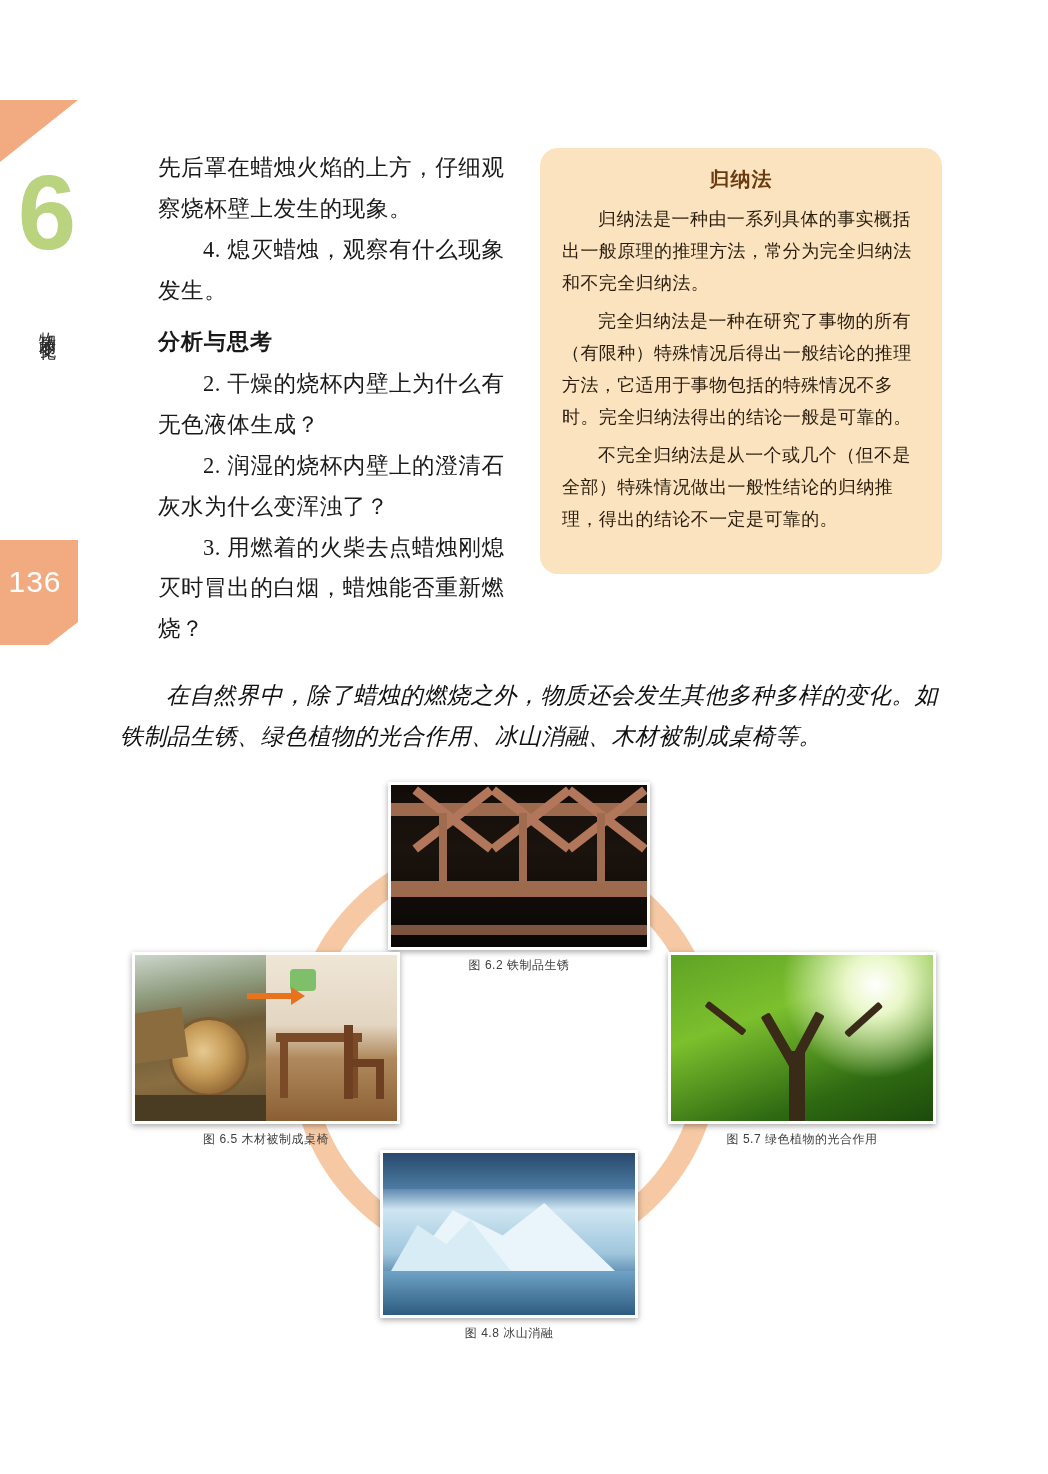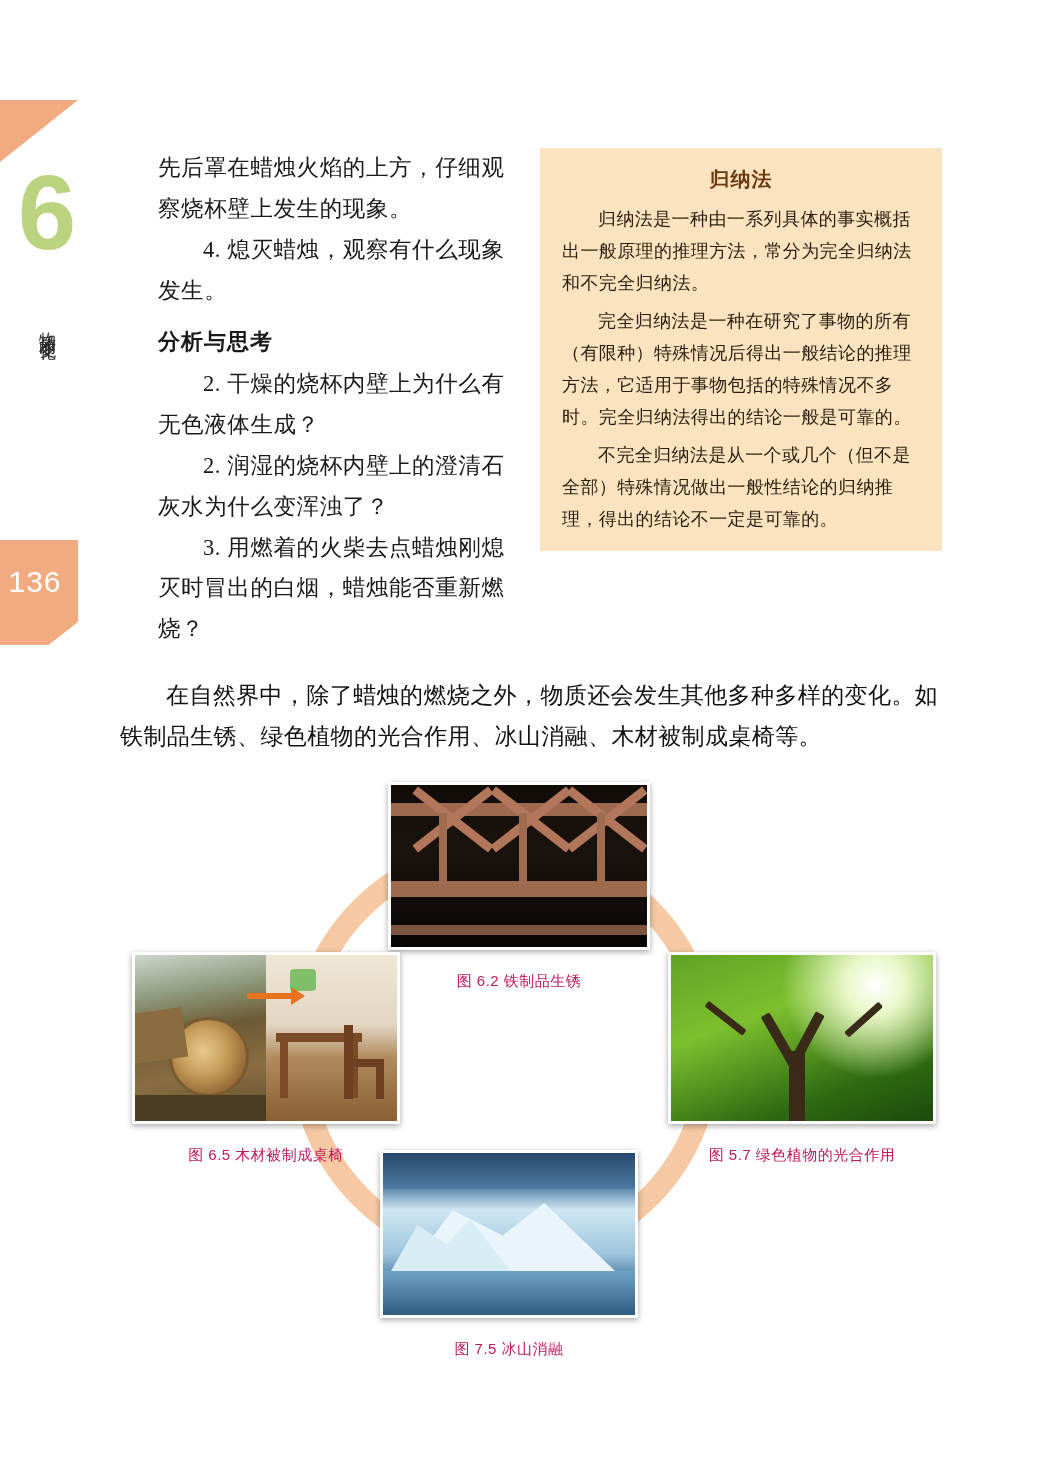--- a/index.html
+++ b/index.html
@@ -104,23 +104,23 @@
     letter-spacing: 1px;
   }
 
   
   .side-box {
     position: absolute;
     left: 540px;
     top: 148px;
     width: 402px;
     background: #fbe3c0;
-    border-radius: 0;
+    border-radius: 18px;
     box-sizing: border-box;
-    padding: 14px 22px 10px 22px;
+    padding: 14px 22px 33px 22px;
   }
   .side-box-title {
     text-align: center;
     font-family: "Liberation Sans", sans-serif;
     font-weight: 700;
     font-size: 20px;
     color: #6a3a10;
     margin: 4px 0 10px 0;
     letter-spacing: 1px;
   }
@@ -137,20 +137,21 @@
   
   .body-para {
     position: absolute;
     left: 120px;
     top: 676px;
     width: 828px;
     font-size: 23px;
     line-height: 1.78;
     color: #111111;
     letter-spacing: 0.4px;
+    font-style: italic;
   }
   .body-para p { margin: 0; text-indent: 2em; }
 
   
   .figures {
     position: absolute;
     left: 110px;
     top: 760px;
     width: 840px;
     height: 600px;
@@ -170,24 +171,24 @@
   }
   .fig .photo {
     border: 3px solid #ffffff;
     box-shadow: 0 2px 6px rgba(0,0,0,0.35);
     box-sizing: border-box;
     overflow: hidden;
     position: relative;
   }
   .fig .cap {
     font-family: "Liberation Sans", sans-serif;
-    font-size: 15px;
-    color: #be185d;
+    font-size: 12px;
+    color: #404040;
     text-align: center;
-    margin-top: 22px;
+    margin-top: 7px;
     letter-spacing: 0.5px;
     white-space: nowrap;
   }
 
   
   #fig-62 { left: 278px; top: 22px; }
   #fig-62 .photo { width: 262px; height: 168px;
     background:
       linear-gradient(180deg, #120c09 0%, #1b130d 40%, #080605 100%);
   }
@@ -331,21 +332,21 @@
     <div class="cap">图 5.7   绿色植物的光合作用</div>
   </div>
 
   <div class="fig" id="fig-64">
     <div class="photo">
       <div class="ice-peak" style="left:24px;top:44px;width:208px;height:74px;"></div>
       <div class="ice-peak" style="left:8px;top:62px;width:120px;height:56px;background:#d8ecf6;"></div>
       <div style="position:absolute;left:0;bottom:0;width:100%;height:44px;background:linear-gradient(180deg,#6fa3c6 0%,#2e5c80 100%);"></div>
       <div style="position:absolute;left:0;top:0;width:100%;height:36px;background:linear-gradient(180deg,#27496b 0%,#4e7ba3 100%);"></div>
     </div>
-    <div class="cap">图 7.5   冰山消融</div>
+    <div class="cap">图 4.8   冰山消融</div>
   </div>
 
   <div class="fig" id="fig-65">
     <div class="photo">
       <div class="panel-l">
         <div class="log-end" style="left:34px;top:62px;width:74px;height:74px;"></div>
         <div style="position:absolute;left:-10px;top:56px;width:60px;height:50px;background:#8b6c3f;transform:rotate(-8deg);"></div>
         <div style="position:absolute;left:0;bottom:0;width:100%;height:26px;background:#4a3c22;"></div>
       </div>
       <div class="panel-r">

